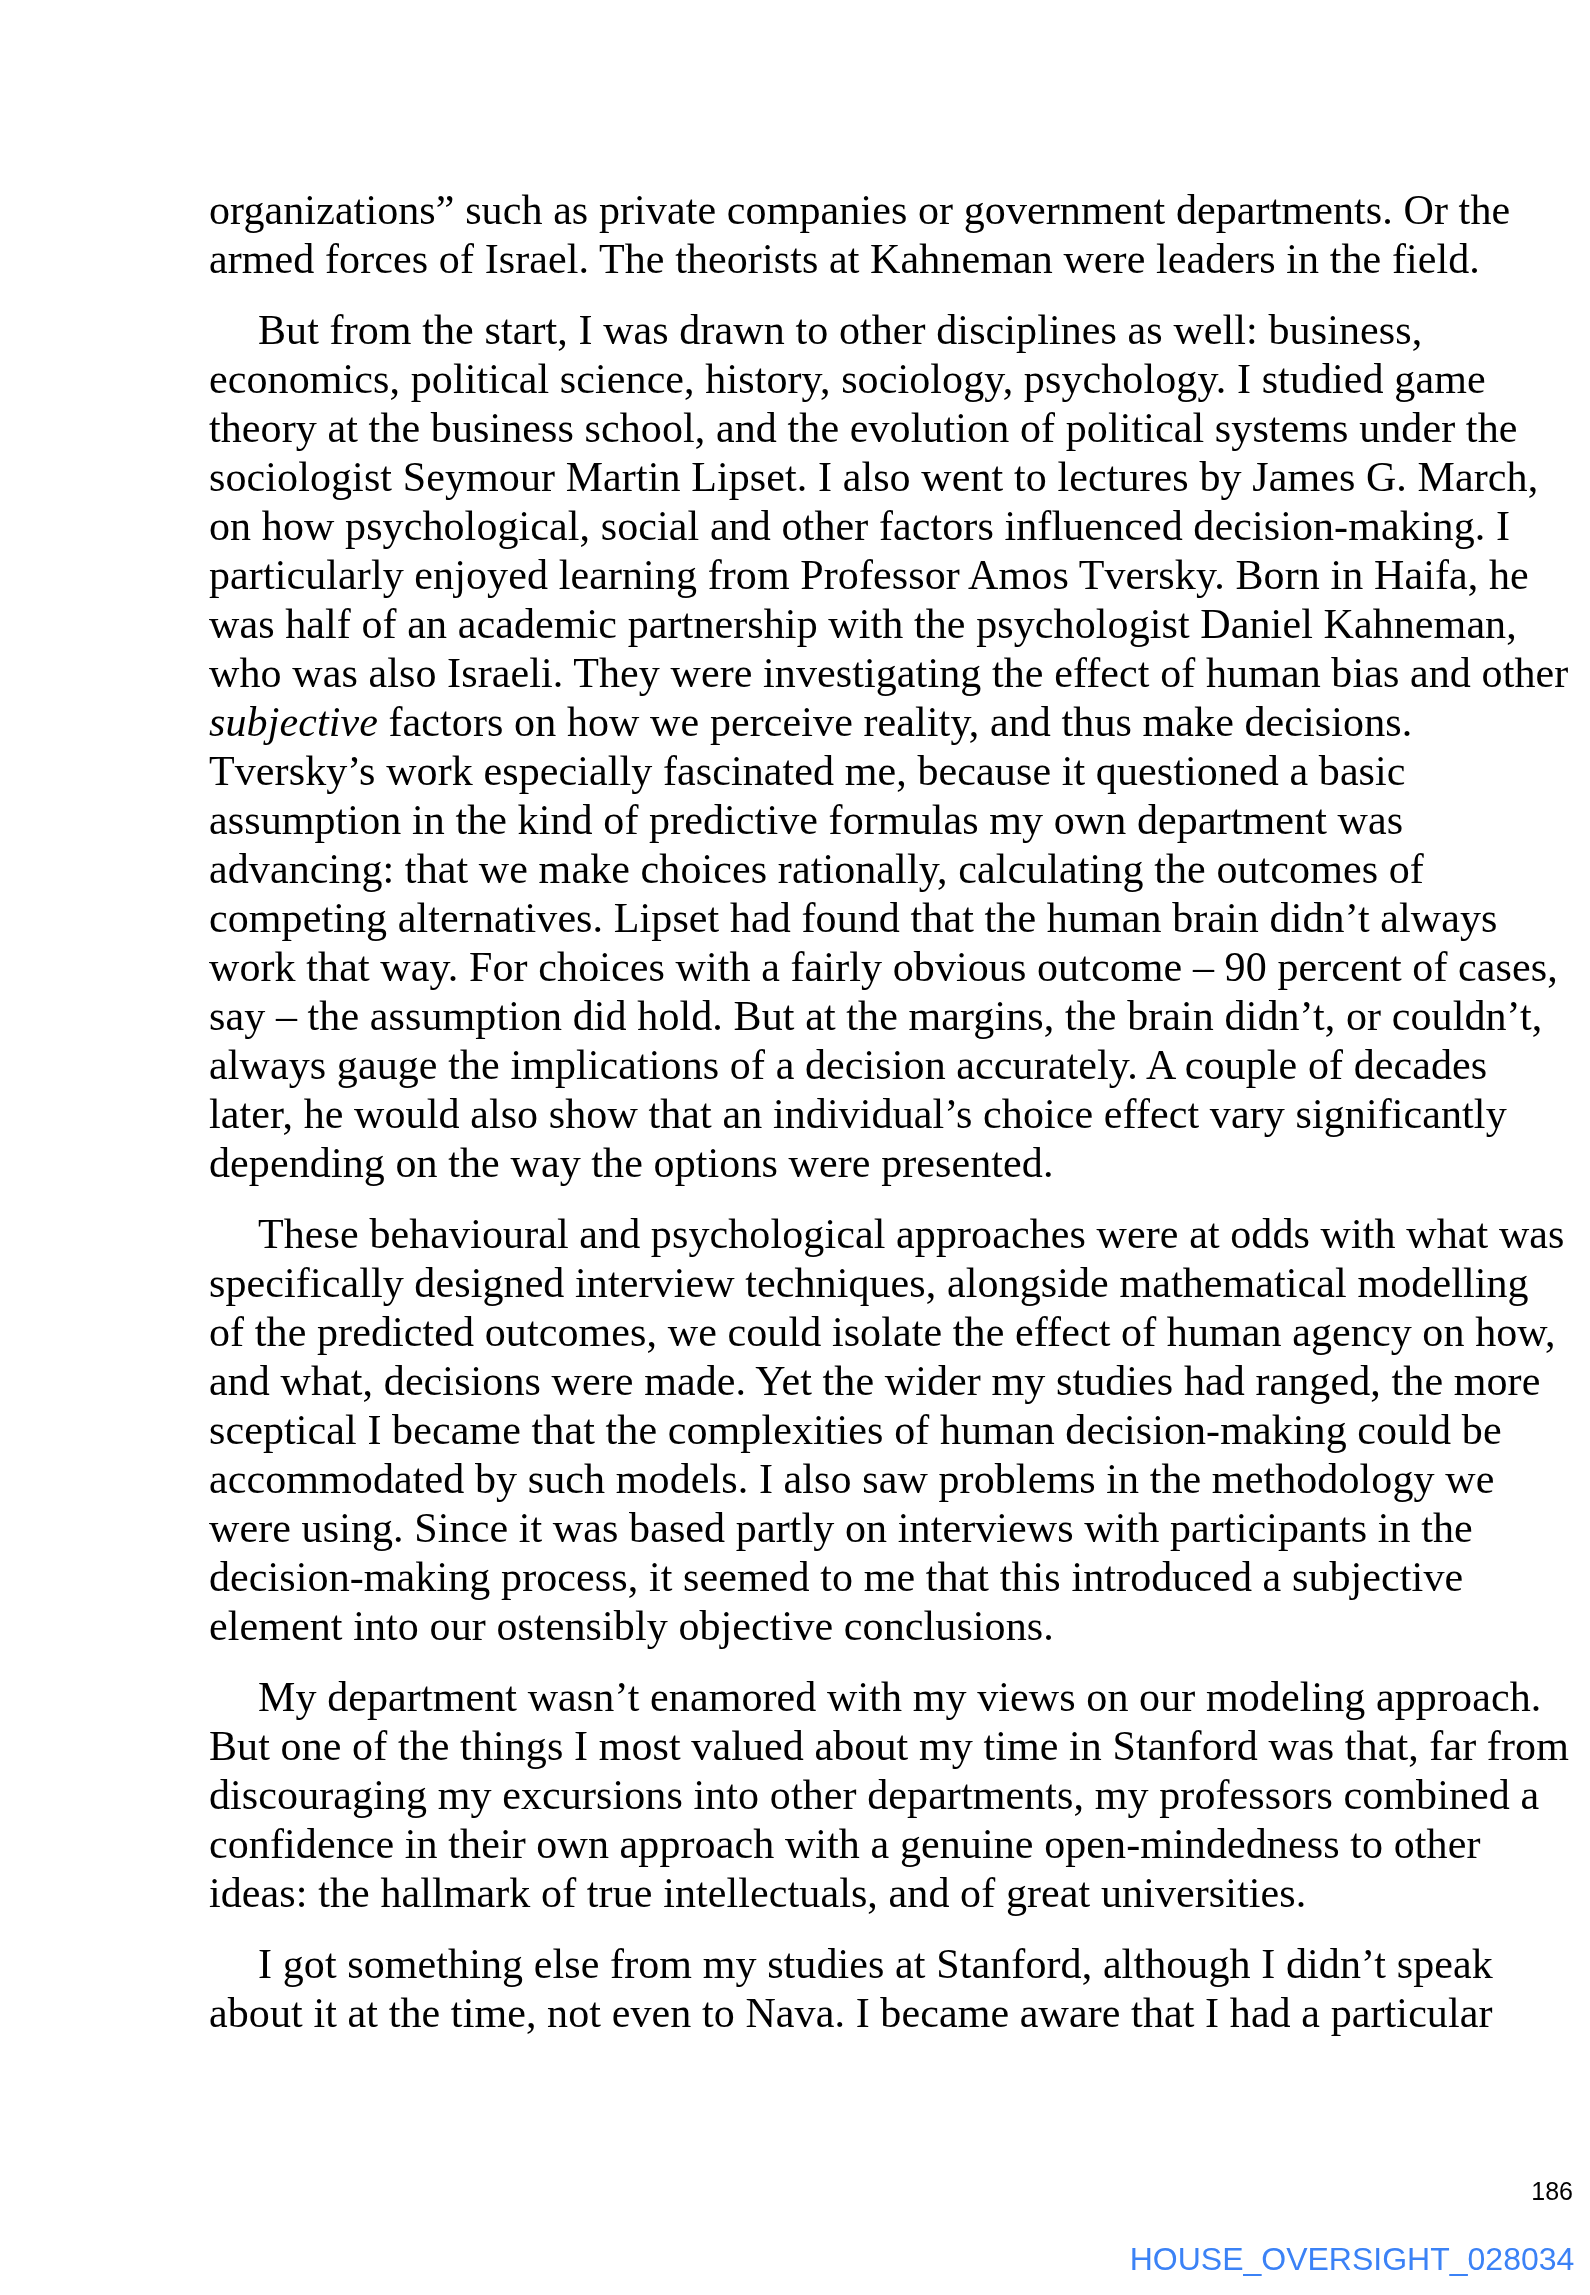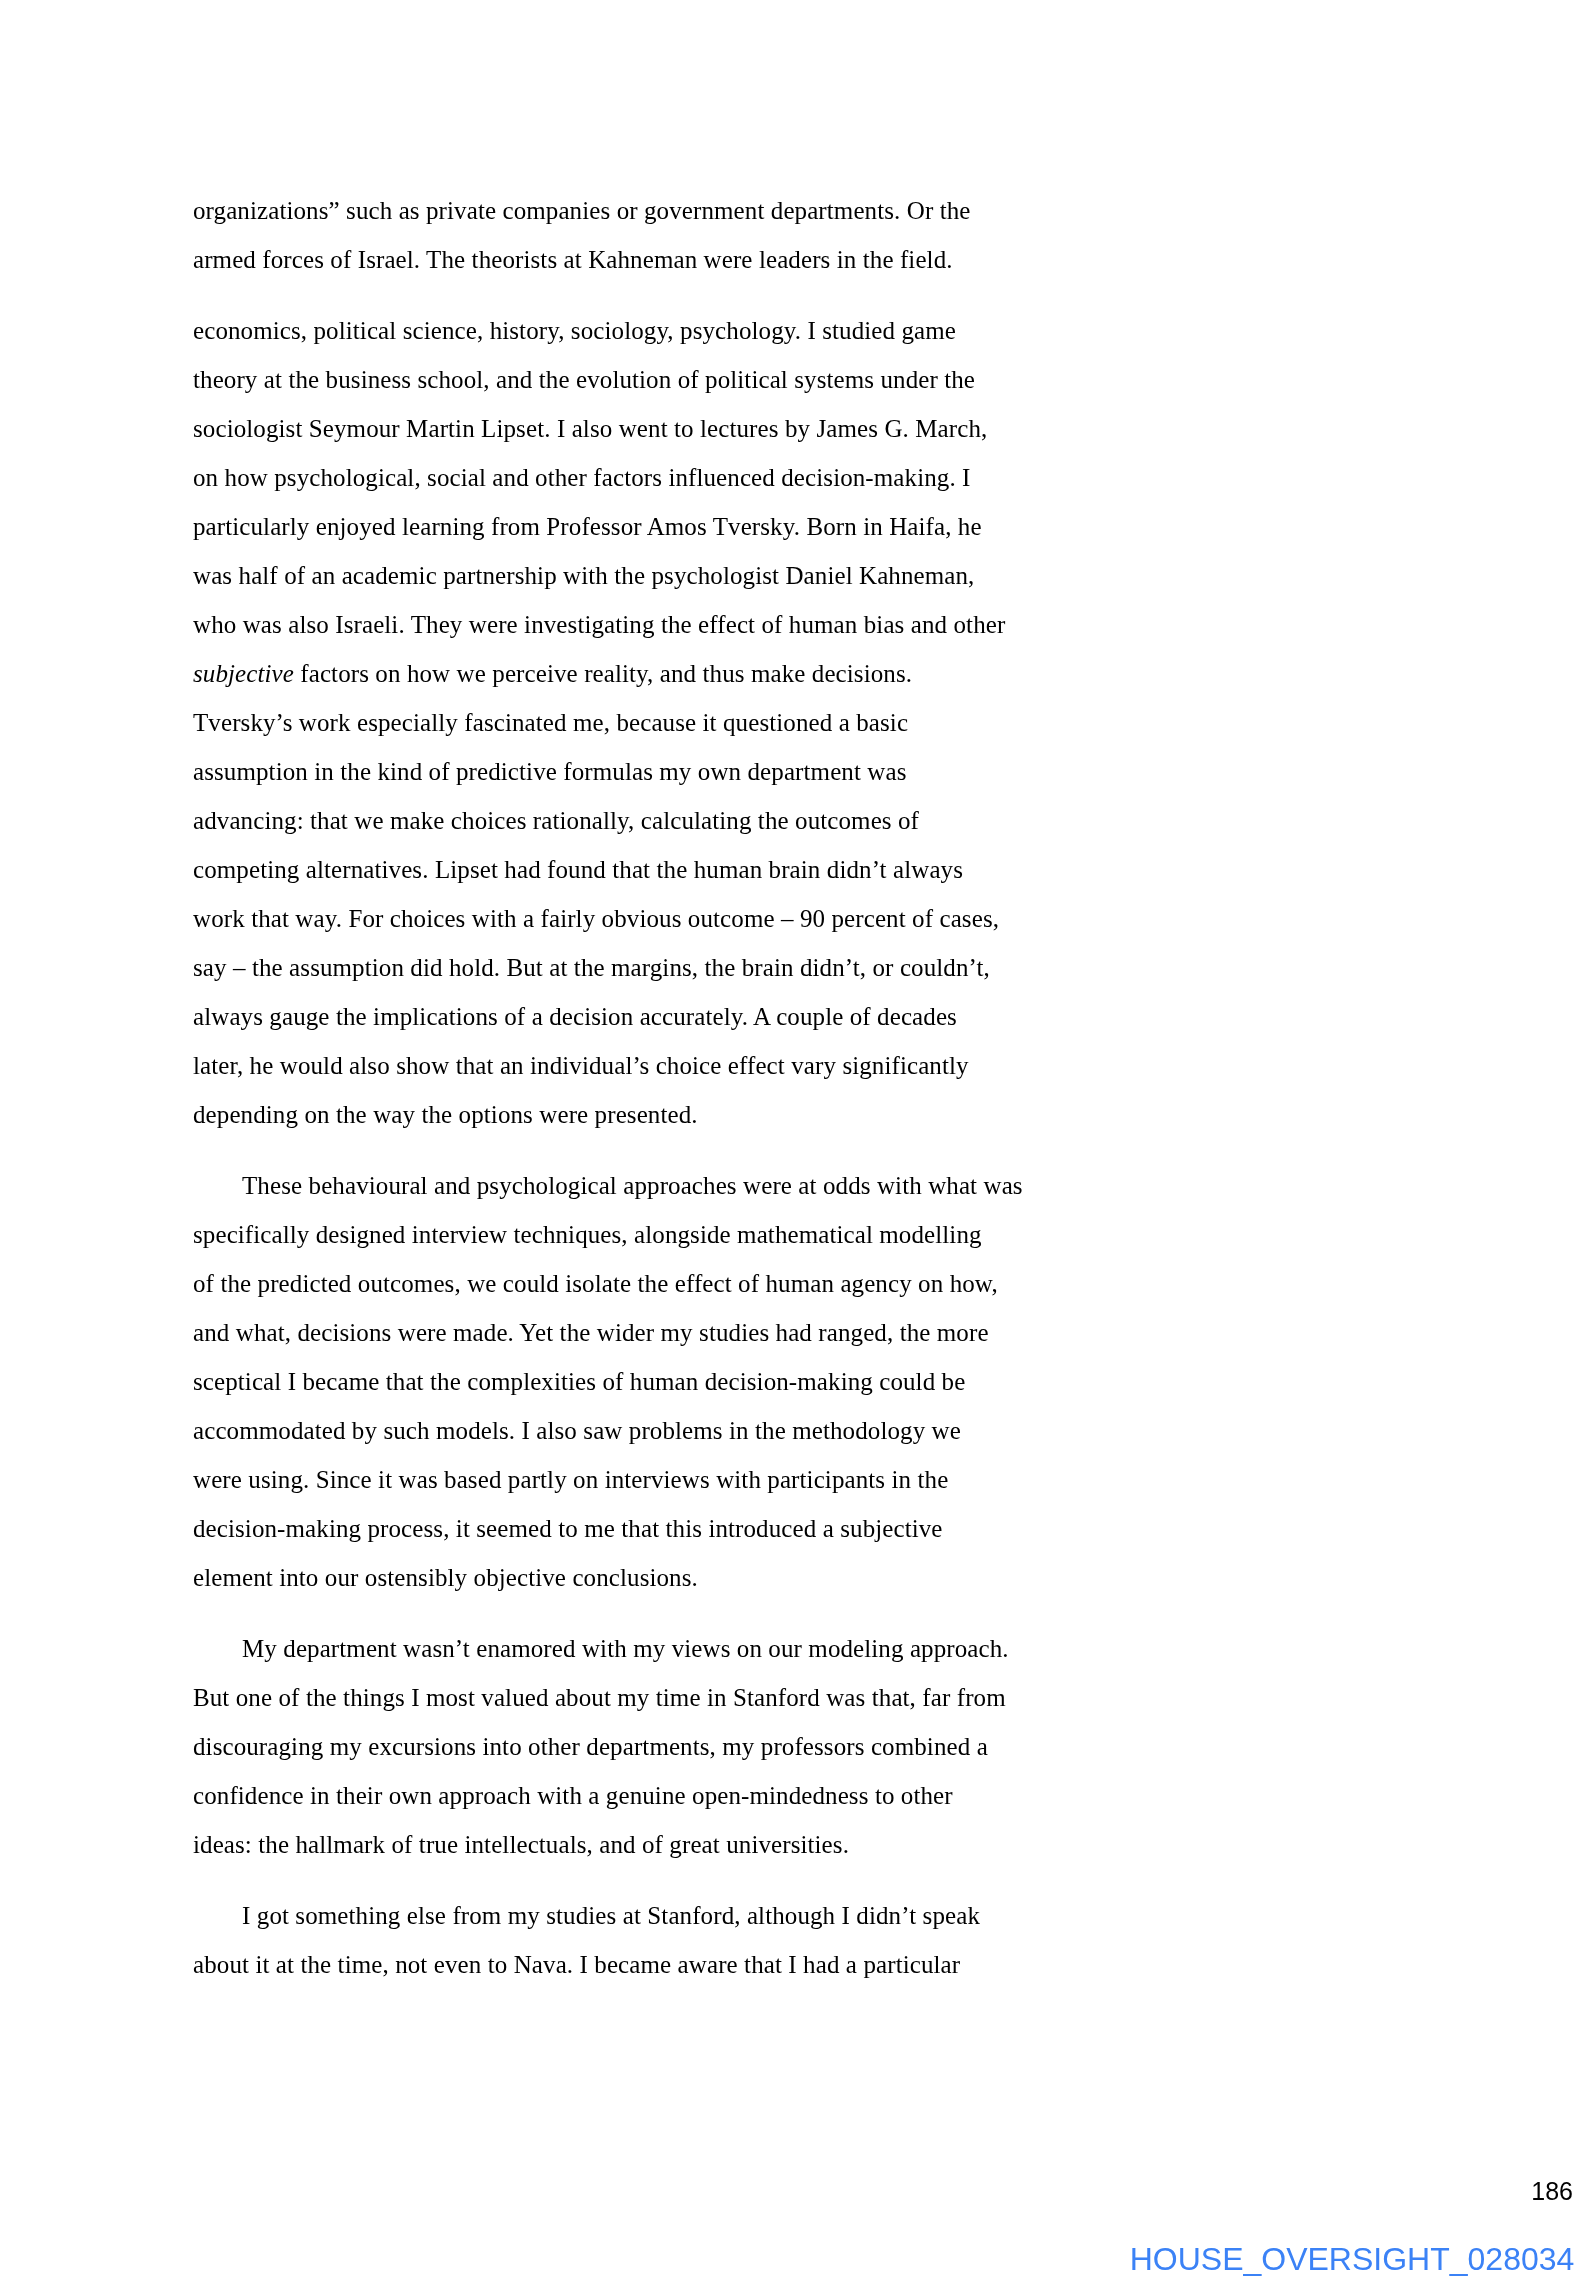--- a/index.html
+++ b/index.html
@@ -15,24 +15,25 @@
     background: #ffffff;
     overflow: hidden;
   }
   .body-text {
     position: absolute;
     left: 193px; top: 186px;
     width: 1245px;
   }
   .para + .para { margin-top: 22px; }
   .line {
-    font-size: 25px;
+    font-size: 42px;
     line-height: 49px;
     white-space: nowrap;
     letter-spacing: 0.1px;
+    margin-left: 16px;
   }
   .line.indent { text-indent: 49px; }
   .line em { font-style: italic; }
   .page-number {
     position: absolute;
     top: 2177px; right: 18px;
     font-family: "Liberation Sans", sans-serif;
     font-size: 25px;
     color: #000000;
   }
@@ -49,20 +50,21 @@
 
 <div class="page">
   <div class="body-text">
 
     <div class="para">
       <div class="line">organizations” such as private companies or government departments. Or the</div>
       <div class="line">armed forces of Israel. The theorists at Kahneman were leaders in the field.</div>
     </div>
 
     <div class="para">
+      <div class="line indent">But from the start, I was drawn to other disciplines as well: business,</div>
       <div class="line">economics, political science, history, sociology, psychology. I studied game</div>
       <div class="line">theory at the business school, and the evolution of political systems under the</div>
       <div class="line">sociologist Seymour Martin Lipset. I also went to lectures by James G. March,</div>
       <div class="line">on how psychological, social and other factors influenced decision-making. I</div>
       <div class="line">particularly enjoyed learning from Professor Amos Tversky. Born in Haifa, he</div>
       <div class="line">was half of an academic partnership with the psychologist Daniel Kahneman,</div>
       <div class="line">who was also Israeli. They were investigating the effect of human bias and other</div>
       <div class="line"><em>subjective</em><span> factors on how we perceive reality, and thus make decisions.</span></div>
       <div class="line">Tversky’s work especially fascinated me, because it questioned a basic</div>
       <div class="line">assumption in the kind of predictive formulas my own department was</div>

